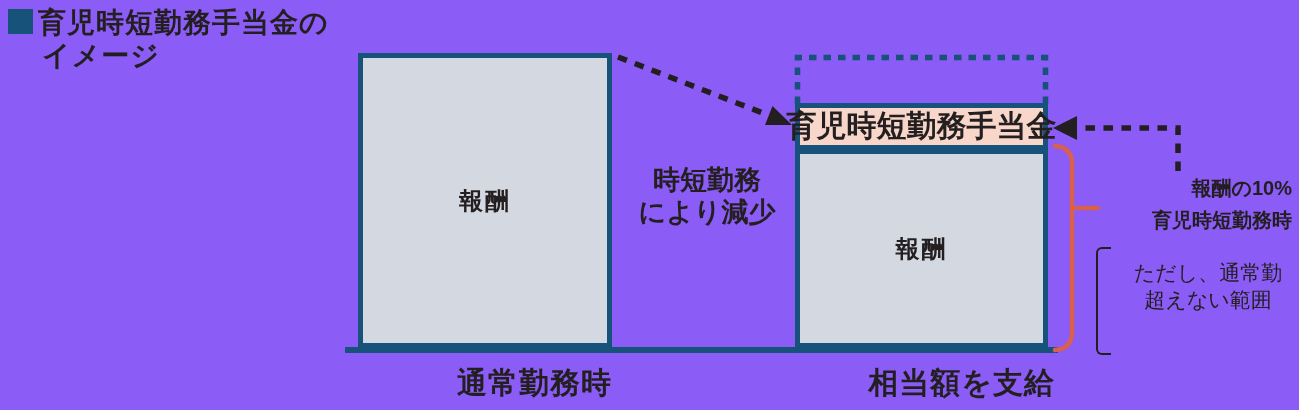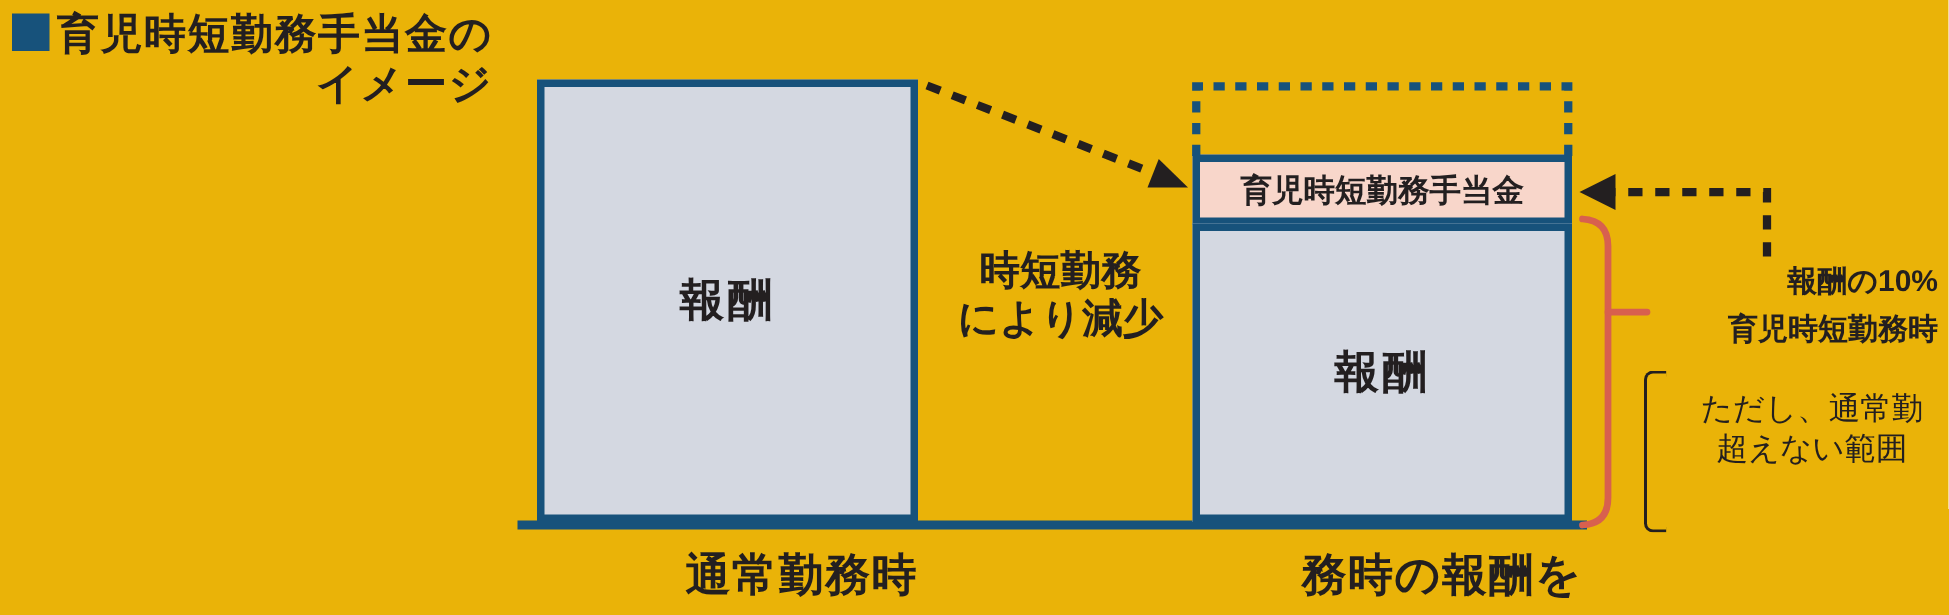--- a/index.html
+++ b/index.html
@@ -5,37 +5,37 @@
   :root{
     --accent_blue:#17527b;
     --bar_fill:#d4d8e1;
     --allowance_fill:#f8d6ca;
     --brace_red:#d8604e;
     --ink:#231f20;
   }
   *{margin:0;padding:0;box-sizing:border-box;}
   html,body{background:#ffffff;}
   body{font-family:"Liberation Sans","DejaVu Sans",sans-serif;color:var(--ink);}
-  .canvas{position:relative;width:1299px;height:410px;background:#eab308;overflow:hidden;}
+  .canvas{position:relative;width:1299px;height:410px;background:#8b5cf6;overflow:hidden;}
 
   
   .title{position:absolute;left:8px;top:6px;font-size:28px;font-weight:bold;line-height:33px;letter-spacing:1px;}
   .title .sq{display:inline-block;width:25px;height:25px;background:var(--accent_blue);margin-right:5px;vertical-align:-2px;}
-  .title .l2{margin-left:34px;text-align:right;}
+  .title .l2{margin-left:34px;}
 
   
   .baseline{position:absolute;left:345px;top:347px;width:713px;height:6px;background:var(--accent_blue);}
 
   
   .bar{position:absolute;border:5px solid var(--accent_blue);background:var(--bar_fill);display:flex;align-items:center;justify-content:center;}
-  .bar-label{font-size:30px;font-weight:bold;letter-spacing:2px;}
+  .bar-label{font-size:24px;font-weight:bold;letter-spacing:2px;}
   .normal-bar{left:358px;top:53px;width:254px;height:295px;}
   .short-salary{left:795px;top:149px;width:253px;height:199px;}
   .allowance{position:absolute;left:795px;top:103px;width:253px;height:47px;border:5px solid var(--accent_blue);background:var(--allowance_fill);display:flex;align-items:center;justify-content:center;}
-  .allowance-label{font-size:21px;font-weight:bold;white-space:nowrap;}
+  .allowance-label{font-size:30px;font-weight:bold;white-space:nowrap;}
 
   
   .caption{position:absolute;top:363px;font-size:30px;font-weight:bold;text-align:right;letter-spacing:1px;}
   .cap-left{left:358px;width:254px;}
   .cap-right{left:793px;width:262px;}
 
   
   .reduction-note{position:absolute;left:620px;top:128px;width:174px;text-align:center;font-size:27px;font-weight:bold;line-height:32px;margin-top:36px;}
 
   
@@ -72,21 +72,21 @@
     <div>時短勤務</div>
     <div>により減少</div>
   </div>
 
   <div class="allowance">
     <span class="allowance-label">育児時短勤務手当金</span>
   </div>
   <div class="bar short-salary">
     <span class="bar-label">報酬</span>
   </div>
-  <div class="caption cap-right">務時の報酬を</div>
+  <div class="caption cap-right">相当額を支給</div>
 
   <div class="payment-note">
     <div>報酬の10%</div>
     <div>育児時短勤務時</div>
   </div>
 
   <div class="condition">
     <div class="br br-l"></div>
     <div class="br br-r"></div>
     <div class="txt">

